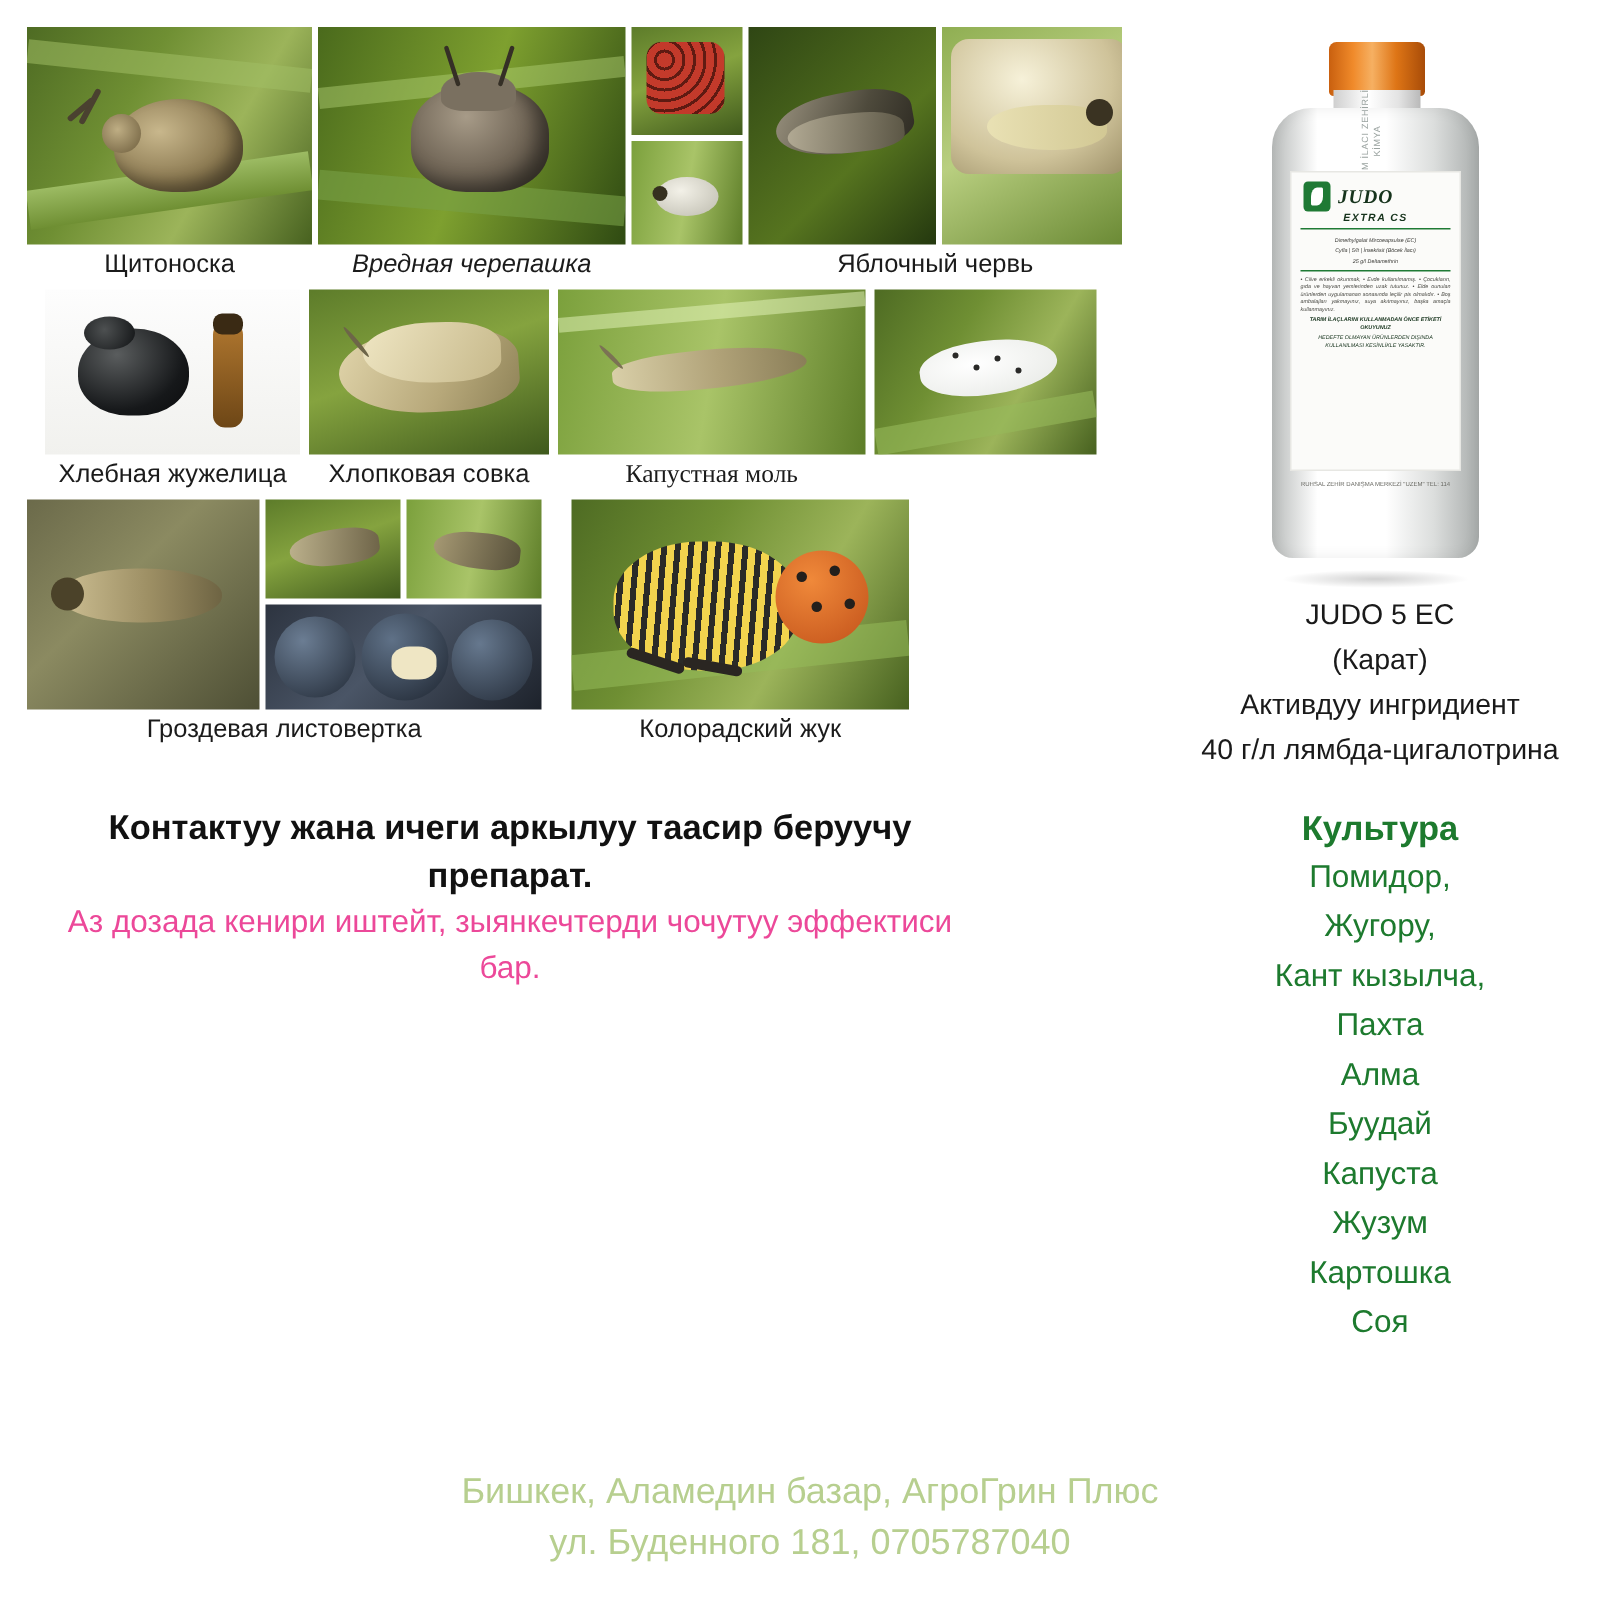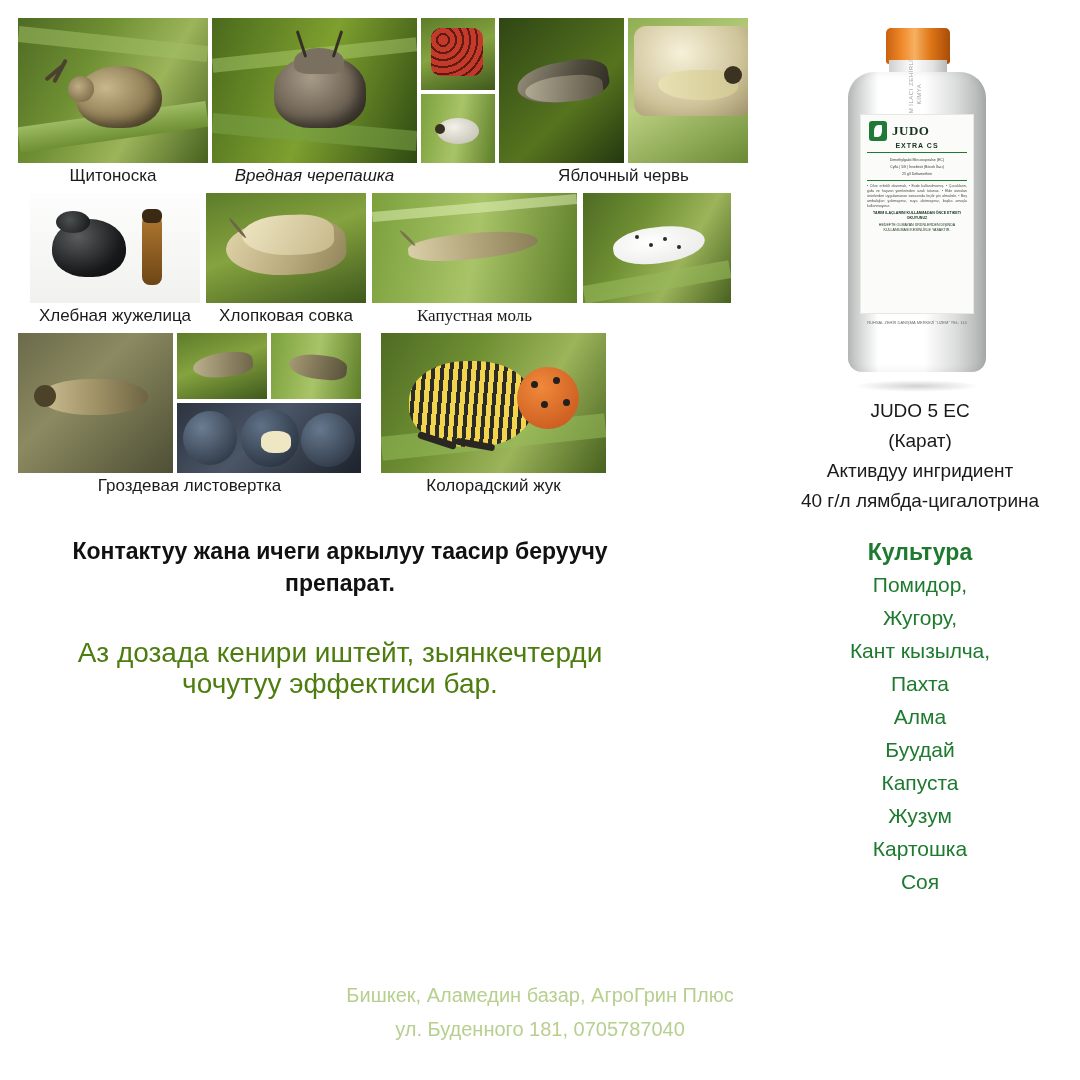--- a/index.html
+++ b/index.html
@@ -146,20 +146,21 @@
     transform-origin: center;
   }
   .label-main {
     position: absolute;
     left: 18px;
     top: 86px;
     width: 114px;
     height: 200px;
     background: #fbfbf9;
     border: 1px solid #e7e7e3;
+    font-style: italic;
   }
   .brand-row {
     display: flex;
     align-items: center;
     gap: 5px;
     padding: 6px 0 0 8px;
   }
   .brand-logo {
     width: 18px; height: 20px;
     background: #1f7a35;
@@ -237,25 +238,24 @@
     width: 600px;
   }
   .copy-bold {
     font-weight: bold;
     font-size: 23px;
     line-height: 32px;
     text-align: center;
     color: #111111;
   }
   .copy-reg {
-    font-size: 28px;
+    font-size: 21px;
     line-height: 31px;
     text-align: center;
-    color: #4d7c0f;
-    margin-top: 38px;
+    color: #ec4899;
   }
 
   
   .crops {
     position: absolute;
     left: 770px;
     top: 536px;
     width: 300px;
     text-align: center;
   }
@@ -272,21 +272,21 @@
   }
 
   
   .footer {
     position: absolute;
     left: 0;
     top: 978px;
     width: 1080px;
     text-align: center;
     color: #b7cf8f;
-    font-size: 20px;
+    font-size: 24px;
     line-height: 34px;
   }
 </style>
 </head>
 <body>
 
 <div class="page">
 
   <div class="gallery">
 

